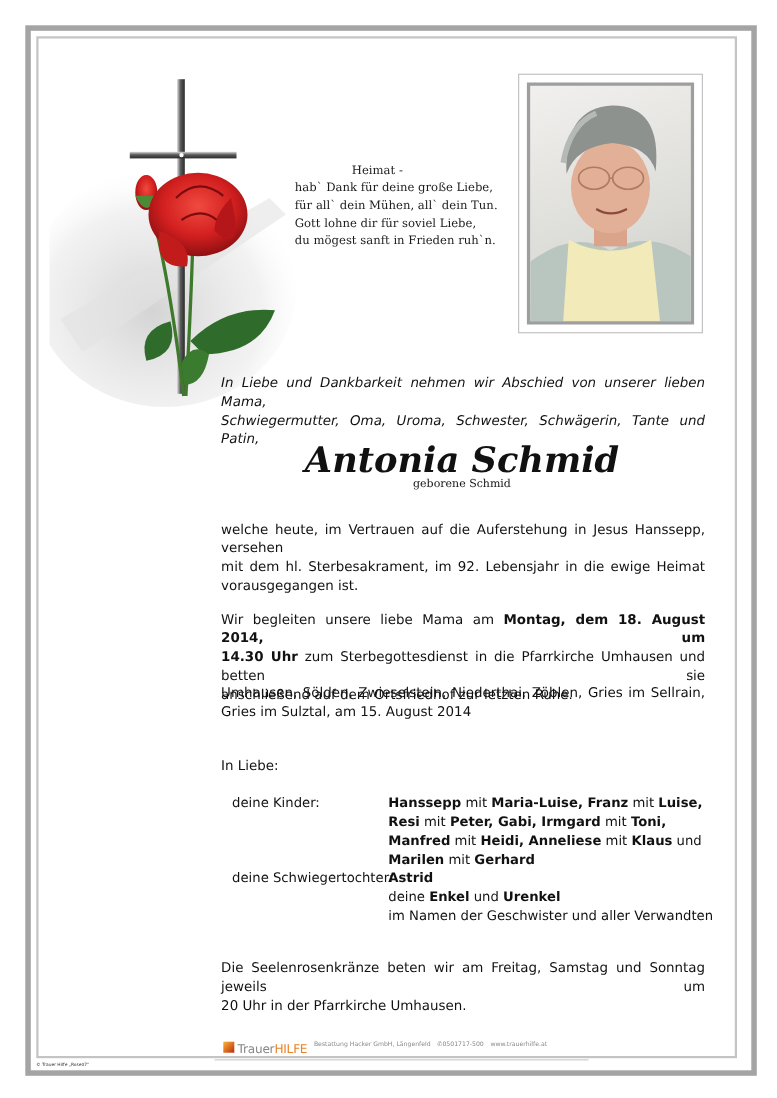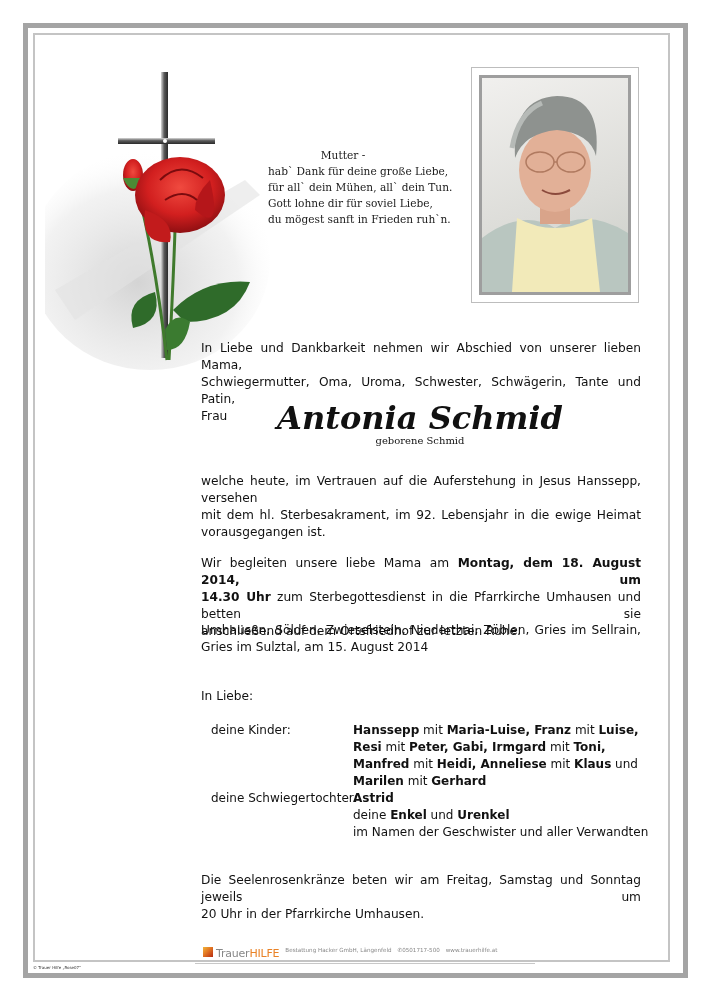--- a/index.html
+++ b/index.html
@@ -46,21 +46,21 @@
   }
   .photo-inner svg { width: 100%; height: 100%; display: block; }
 
   
   .body-text {
     position: absolute; left: 201px; width: 440px;
     font-family: "DejaVu Sans", sans-serif; font-size: 12.2px; line-height: 17px;
     text-align: justify; color: #111;
   }
   .body-text.left { text-align: left; }
-  .intro { top: 340px; }
+  .intro { top: 340px; font-style: italic; }
   .intro .last { text-align: left; }
   .name-block {
     position: absolute; left: 270px; top: 398px; width: 300px; text-align: center;
   }
   .deceased-name {
     font-family: "DejaVu Serif", serif; font-style: italic;
     font-size: 32px; letter-spacing: 0px; line-height: 40px; color: #111;
     font-weight: bold;
   }
   .maiden-name {
@@ -150,21 +150,21 @@
 
     <ellipse cx="135" cy="135" rx="45" ry="38" fill="url(#petal)"></ellipse>
     <path d="M100 150 Q95 185 125 182 Q130 160 100 150 Z" fill="#c21b1c"></path>
     <path d="M150 150 Q178 175 165 120 Q150 135 150 150 Z" fill="#b5161a"></path>
     <path d="M115 120 Q135 100 158 118" stroke="#7a0b0e" stroke-width="2" fill="none"></path>
     <path d="M120 140 Q138 128 152 140" stroke="#7a0b0e" stroke-width="2" fill="none"></path>
   </svg>
 </div>
 
 <div class="poem">
-  <div>Mutter -</div>
+  <div>Heimat -</div>
   <div>hab` Dank für deine große Liebe,</div>
   <div>für all` dein Mühen, all` dein Tun.</div>
   <div>Gott lohne dir für soviel Liebe,</div>
   <div>du mögest sanft in Frieden ruh`n.</div>
 </div>
 
 <div class="photo-outer"></div>
 <div class="photo-inner">
   <svg viewBox="0 0 146 214">
 
@@ -183,21 +183,20 @@
     <ellipse cx="89" cy="84" rx="14" ry="10" fill="none" stroke="#b07a60" stroke-width="1.5"></ellipse>
     <line x1="72" y1="84" x2="75" y2="84" stroke="#b07a60" stroke-width="1.5"></line>
 
     <path d="M60 112 Q73 120 88 112" stroke="#8b4a3c" stroke-width="2" fill="none"></path>
   </svg>
 </div>
 
 <div class="body-text intro">
   <div style="text-align-last: justify;">In Liebe und Dankbarkeit nehmen wir Abschied von unserer lieben Mama,</div>
   <div style="text-align-last: justify;">Schwiegermutter, Oma, Uroma, Schwester, Schwägerin, Tante und Patin,</div>
-  <div class="last">Frau</div>
 </div>
 
 <div class="name-block">
   <div class="deceased-name">Antonia Schmid</div>
   <div class="maiden-name">geborene Schmid</div>
 </div>
 
 <div class="body-text passing">
   <div style="text-align-last: justify;">welche heute, im Vertrauen auf die Auferstehung in Jesus Hanssepp, versehen</div>
   <div style="text-align-last: justify;">mit dem hl. Sterbesakrament, im 92. Lebensjahr in die ewige Heimat</div>

